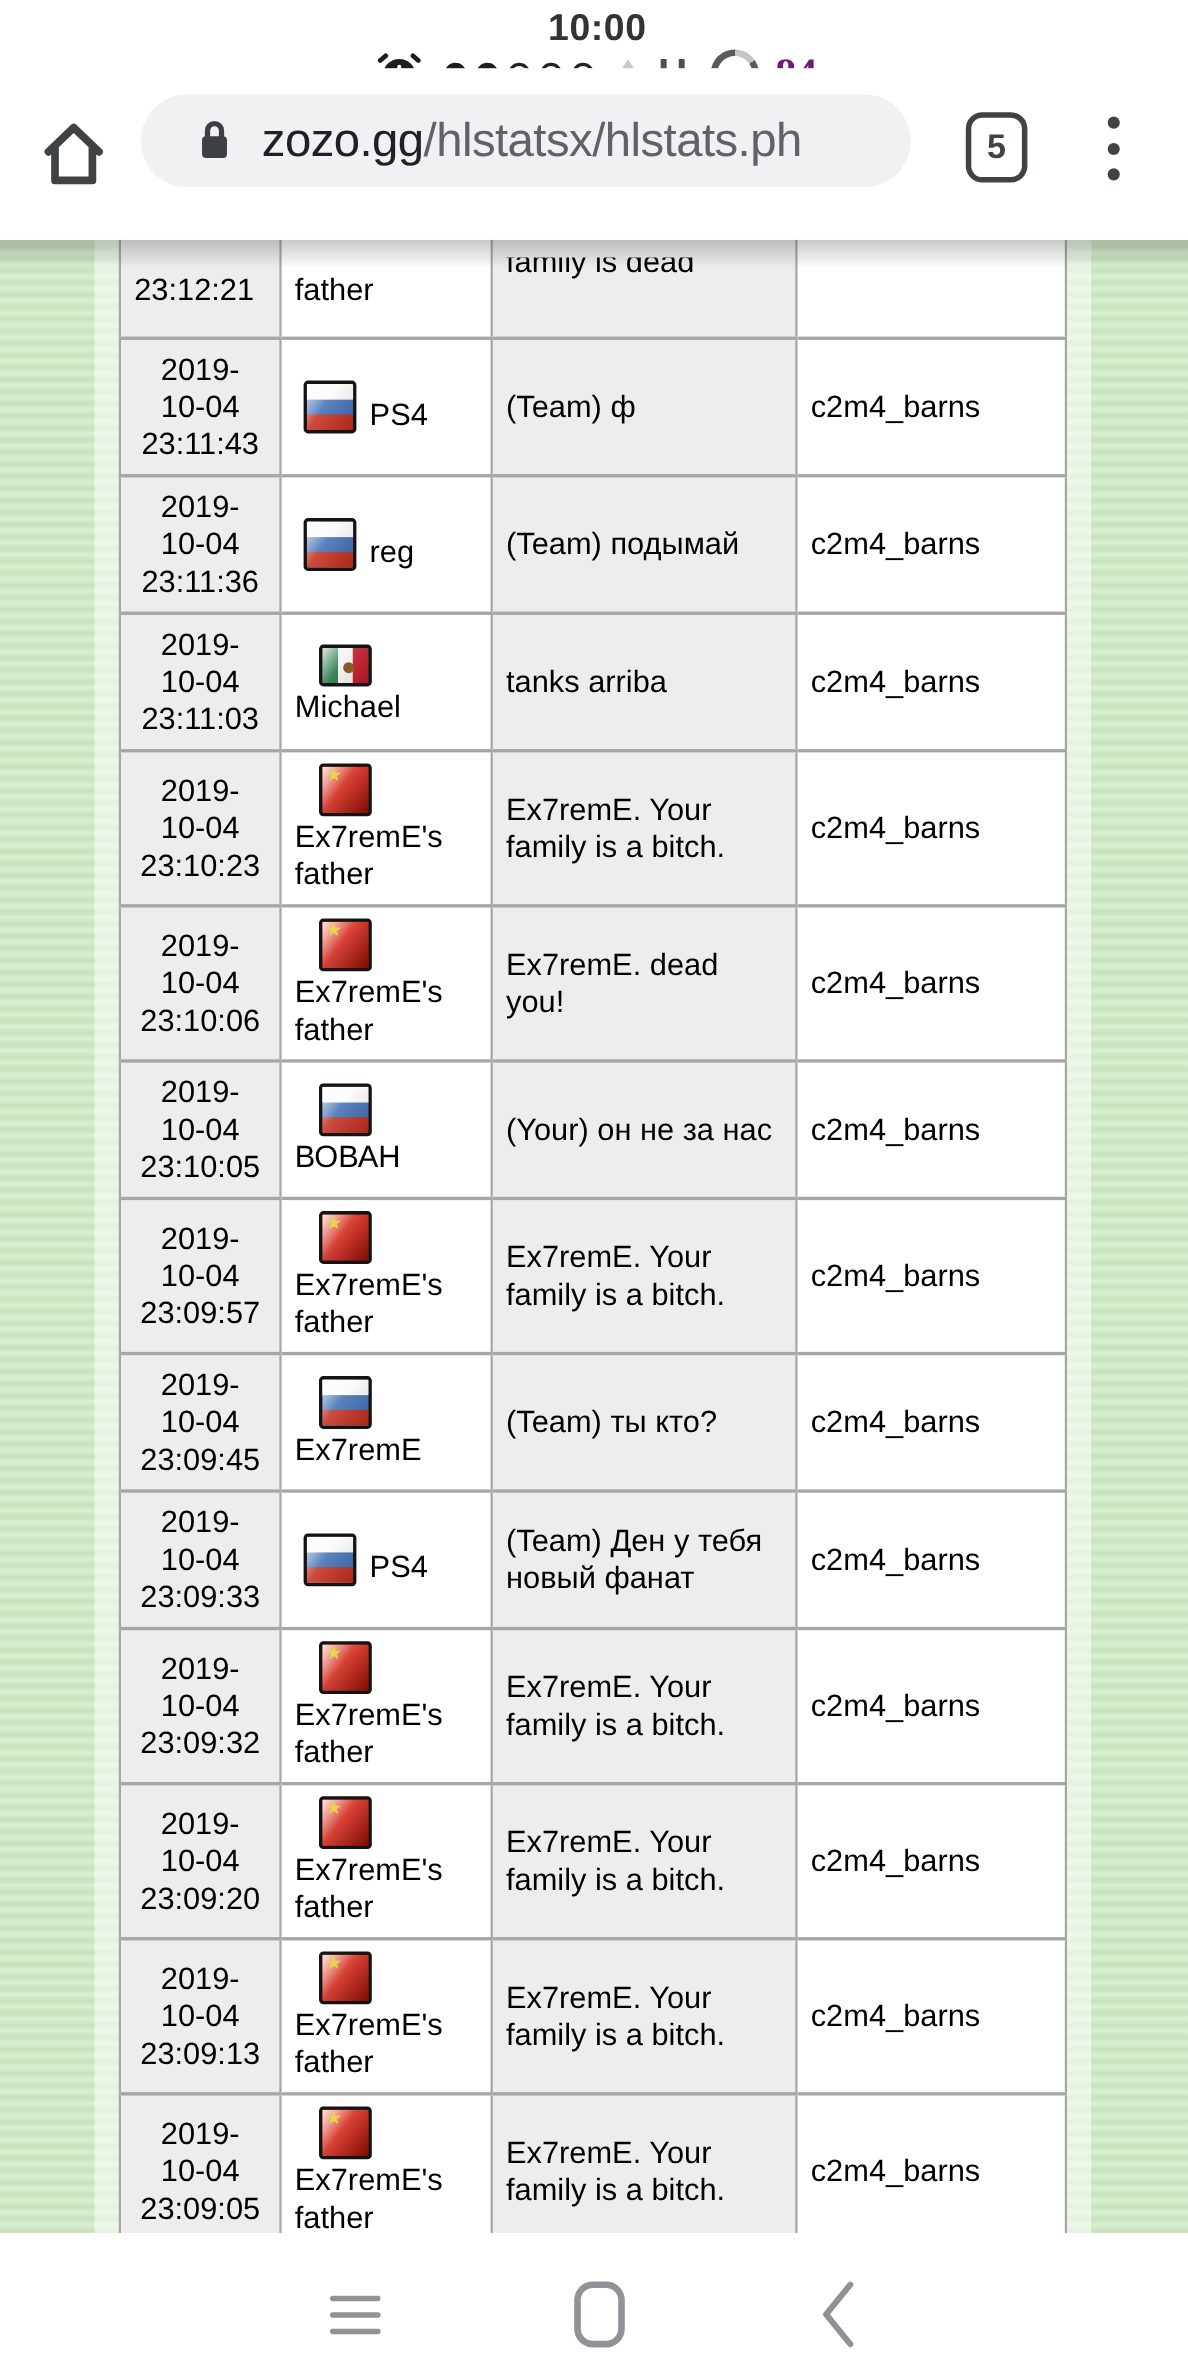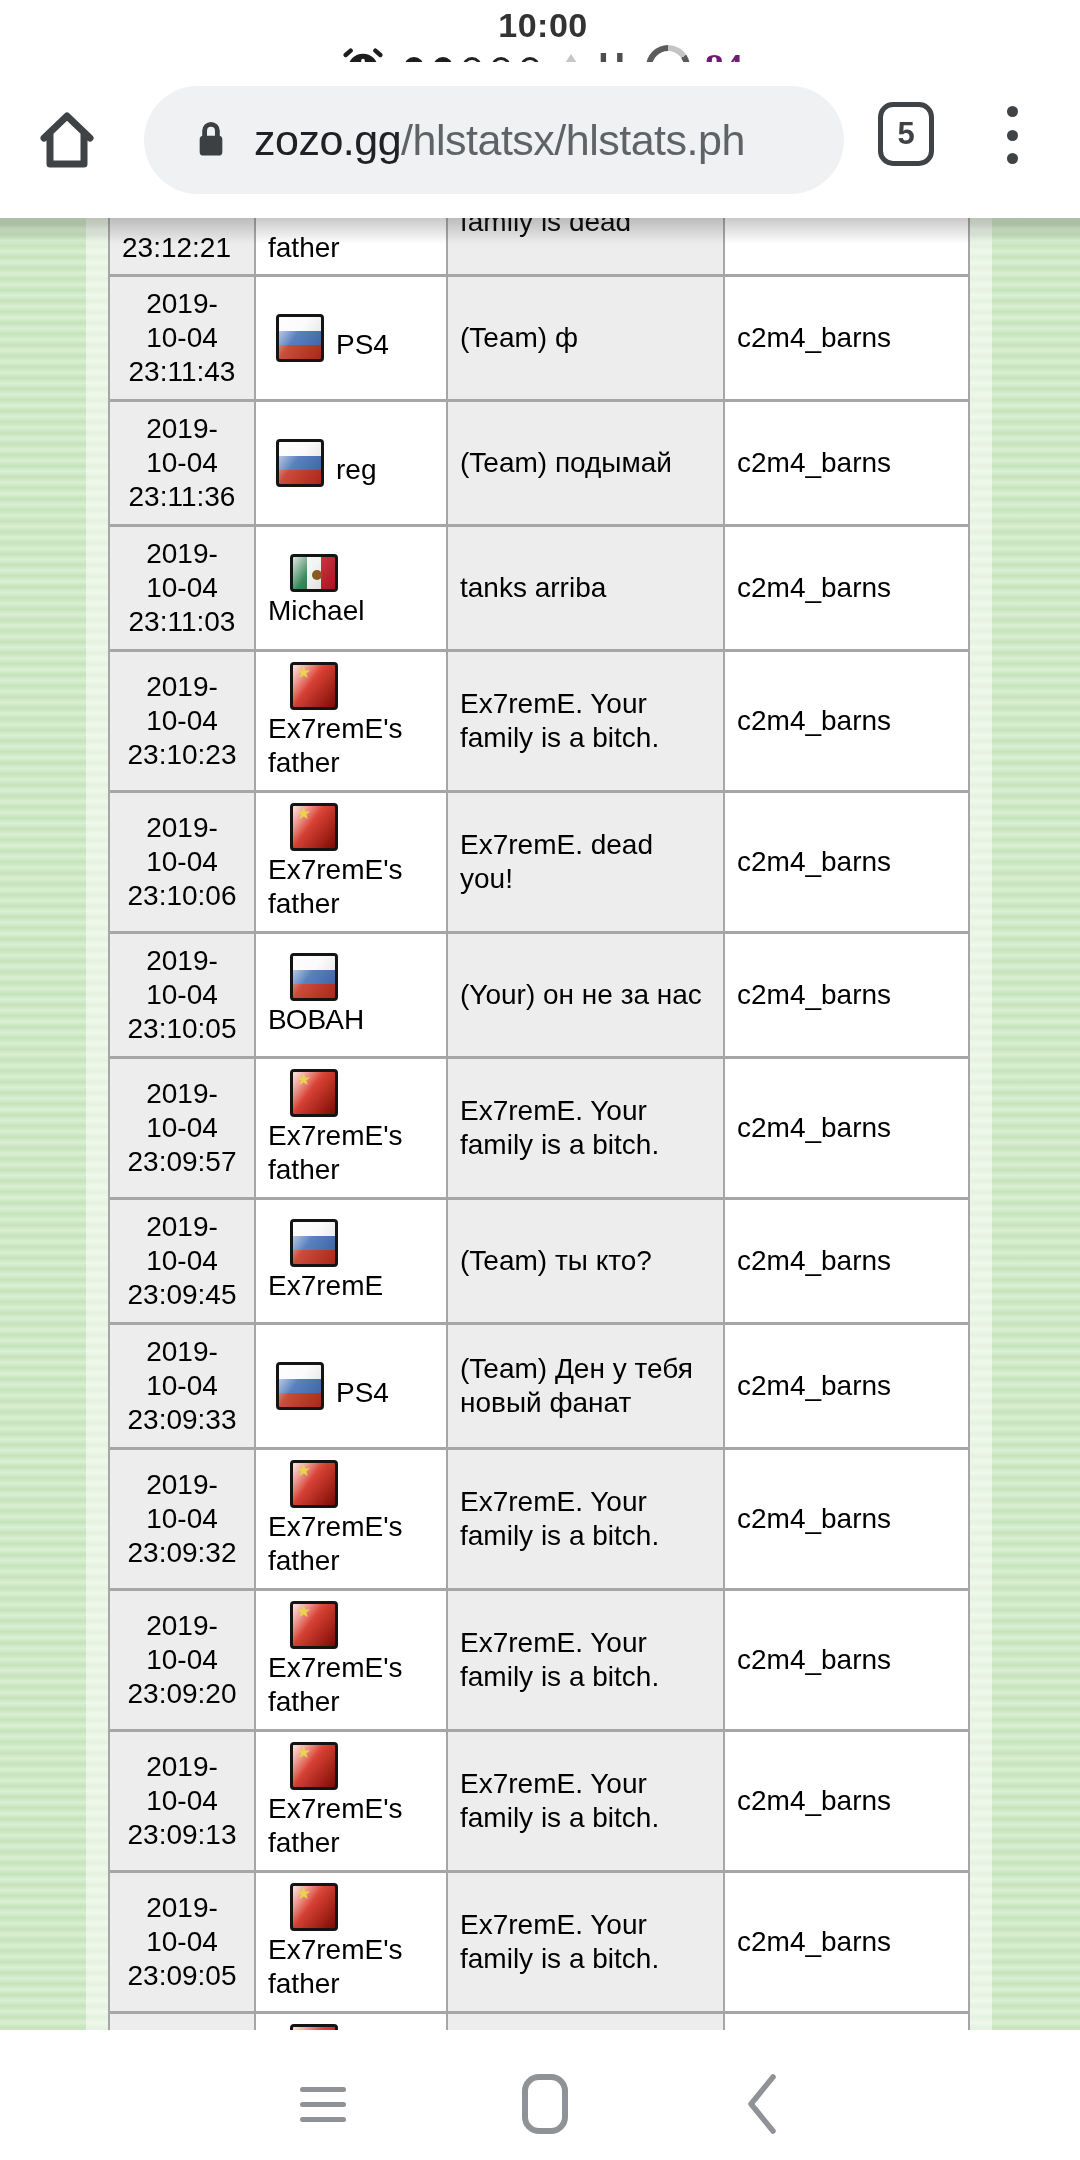--- a/index.html
+++ b/index.html
@@ -21,21 +21,21 @@
   .tri.down { border-top:12px solid #9b9b9b; }
   .net-type { font-size:37px; font-weight:700; color:#4e4e4e; margin-left:4px; }
   .batt-ring { position:relative; width:44px; height:44px; border-radius:50%;
     background:conic-gradient(#c4c4c4 0deg 56deg, #5b5b5b 56deg 360deg); margin-left:6px; }
   .batt-ring::after { content:""; position:absolute; inset:6px; background:#fff; border-radius:50%; }
   .batt-pct { font-size:38px; font-weight:700; color:#701a75;font-family:Liberation Serif, serif; }
 
   
   .browser-bar { position:absolute; top:62px; left:0; width:100%; height:156px; background:#fff; }
   .home-btn { position:absolute; left:36px; top:44px; width:62px; height:66px; }
-  .url-pill { position:absolute; left:144px; top:24px; width:700px; height:108px; border-radius:54px;
+  .url-pill { position:absolute; left:128px; top:24px; width:700px; height:84px; border-radius:54px;
     background:#f0f1f3; display:flex; align-items:center; padding:0 30px 0 50px; overflow:hidden; }
   .url-text { font-size:43px; white-space:nowrap; margin-left:26px; letter-spacing:-.5px; }
   .url-host { color:#202124; }
   .url-path { color:#5f6368; }
   .tab-btn { position:absolute; left:878px; top:40px; width:56px; height:64px; border:5px solid #3f4346;
     border-radius:15px; display:flex; align-items:center; justify-content:center; }
   .tab-count { font-size:31px; font-weight:700; color:#3f4346; }
   .kebab { position:absolute; left:1006px; top:40px; width:12px; height:66px;
     display:flex; flex-direction:column; justify-content:space-between; align-items:center; padding:4px 0; }
   .kebab i { width:11px; height:11px; border-radius:50%; background:#3f4346; }
@@ -51,21 +51,21 @@
 
   
   table.chat { position:relative; z-index:2; margin-left:108px; width:860px; border-collapse:collapse;
     table-layout:fixed; font-size:28px; color:#000; }
   table.chat td { border:2px solid #a6a6a6; border-top-width:3px; border-bottom-width:3px;
     padding:10px 12px; vertical-align:middle; line-height:34px; word-wrap:break-word; }
   table.chat td:nth-child(odd) { background:#ededed; }
   table.chat td:nth-child(even) { background:#ffffff; }
   .dl { display:block;text-align:center; }
 
-  tr.partial td { border-top:none; padding:0 12px; }
+  tr.partial td { border-top:none; padding:16px 12px; }
   .cellbox { position:relative; height:56px; overflow:hidden; }
   .cellbox .frag-bottom { position:absolute; left:0; bottom:9px; white-space:nowrap; }
   .cellbox .frag-clip { position:absolute; left:0; top:-13px; white-space:nowrap; }
 
   .player { display:flex; align-items:flex-end; gap:12px; }
   .player.stack { display:block; }
   .player.stack .flag { margin-left:22px; margin-bottom:2px; }
   .player.inline .flag { margin-left:8px; }
   .pname { display:inline; }
 

